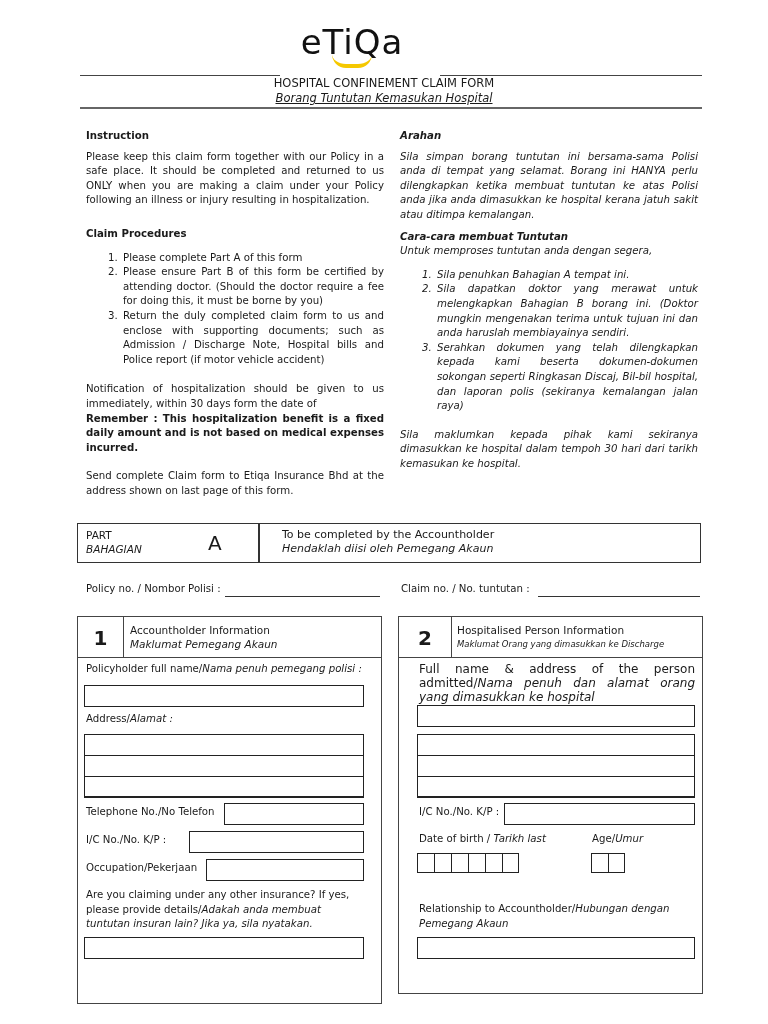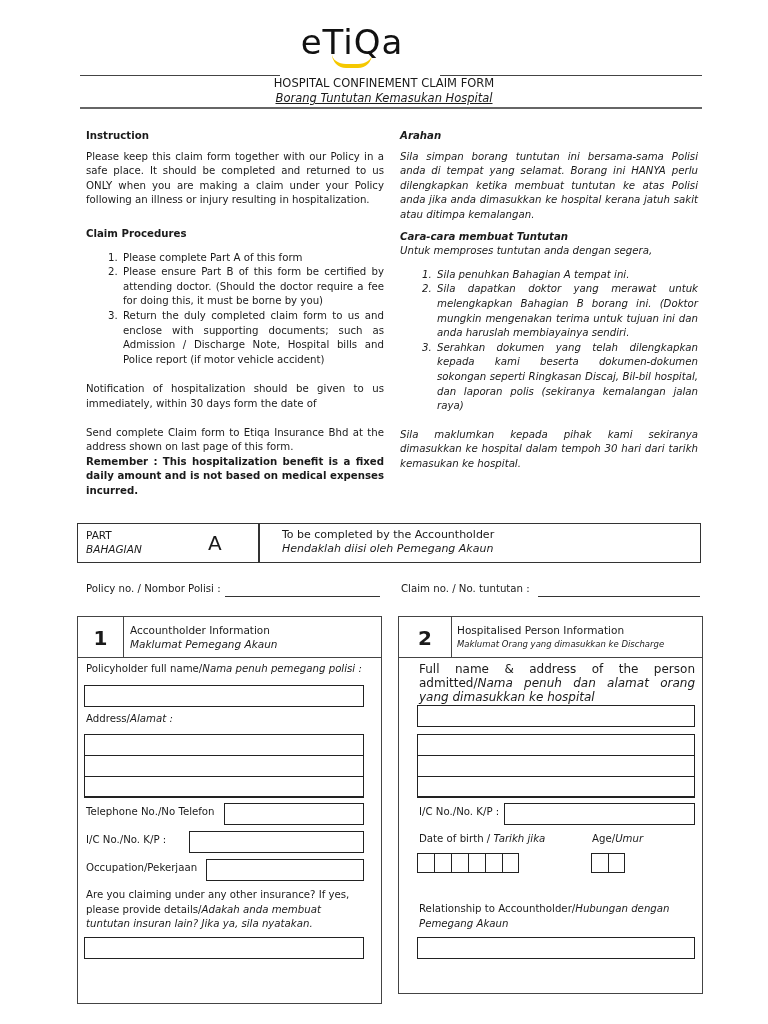--- a/index.html
+++ b/index.html
@@ -54,22 +54,22 @@
 <div class="abs col" style="left:86px;top:113px;">
   <div class="h">Instruction</div>
   <p class="p">Please keep this claim form together with our Policy in a safe place. It should be completed and returned to us ONLY when you are making a claim under your Policy following an illness or injury resulting in hospitalization.</p>
   <div class="h" style="margin:19px 0 0;">Claim Procedures</div>
   <ol style="margin-top:9px;">
     <li>Please complete Part A of this form</li>
     <li>Please ensure Part B of this form be certified by attending doctor. (Should the doctor require a fee for doing this, it must be borne by you)</li>
     <li>Return the duly completed claim form to us and enclose with supporting documents; such as Admission / Discharge Note, Hospital bills and Police report (if motor vehicle accident)</li>
   </ol>
   <p class="p" style="margin-top:15px;">Notification of hospitalization should be given to us immediately, within 30 days form the date of</p>
+  <p class="p bold">Remember : This hospitalization benefit is a fixed daily amount and is not based on medical expenses incurred.</p>
   <p class="p" style="margin-top:14px;">Send complete Claim form to Etiqa Insurance Bhd at the address shown on last page of this form.</p>
-  <p class="p bold">Remember : This hospitalization benefit is a fixed daily amount and is not based on medical expenses incurred.</p>
 </div>
 
 <div class="abs col it" style="left:400px;top:113px;">
   <div class="h">Arahan</div>
   <p class="p">Sila simpan borang tuntutan ini bersama-sama Polisi anda di tempat yang selamat. Borang ini HANYA perlu dilengkapkan ketika membuat tuntutan ke atas Polisi anda jika anda dimasukkan ke hospital kerana jatuh sakit atau ditimpa kemalangan.</p>
   <div class="h" style="margin:7px 0 0;">Cara-cara membuat Tuntutan</div>
   <div>Untuk memproses tuntutan anda dengan segera,</div>
   <ol style="margin-top:9px;">
     <li>Sila penuhkan Bahagian A tempat ini.</li>
     <li>Sila dapatkan doktor yang merawat untuk melengkapkan Bahagian B borang ini. (Doktor mungkin mengenakan terima untuk tujuan ini dan anda haruslah membiayainya sendiri.</li>
@@ -137,21 +137,21 @@
 
   <div class="abs lbl" style="left:20px;top:45px;width:276px;font-size:12px;line-height:14px;text-align:justify;"><span>Full name &amp; address of the person admitted/</span><span class="it">Nama penuh dan alamat orang yang dimasukkan ke hospital</span></div>
   <div class="abs box" style="left:18px;top:88px;width:278px;height:22px;"></div>
   <div class="abs box" style="left:18px;top:117px;width:278px;height:22px;"></div>
   <div class="abs box" style="left:18px;top:138px;width:278px;height:22px;"></div>
   <div class="abs box" style="left:18px;top:159px;width:278px;height:22px;border-bottom-width:2px;"></div>
 
   <div class="abs lbl" style="left:20px;top:188px;">I/C No./No. K/P :</div>
   <div class="abs box" style="left:105px;top:186px;width:191px;height:22px;"></div>
 
-  <div class="abs lbl" style="left:20px;top:215px;"><span>Date of birth / </span><span class="it">Tarikh jika</span></div>
+  <div class="abs lbl" style="left:20px;top:215px;"><span>Date of birth / </span><span class="it">Tarikh last</span></div>
   <div class="abs cells" style="left:18px;top:236px;">
     <span class="cell"></span>
     <span class="cell"></span>
     <span class="cell"></span>
     <span class="cell"></span>
     <span class="cell"></span>
     <span class="cell"></span>
   </div>
 
   <div class="abs lbl" style="left:193px;top:215px;"><span>Age/</span><span class="it">Umur</span></div>

